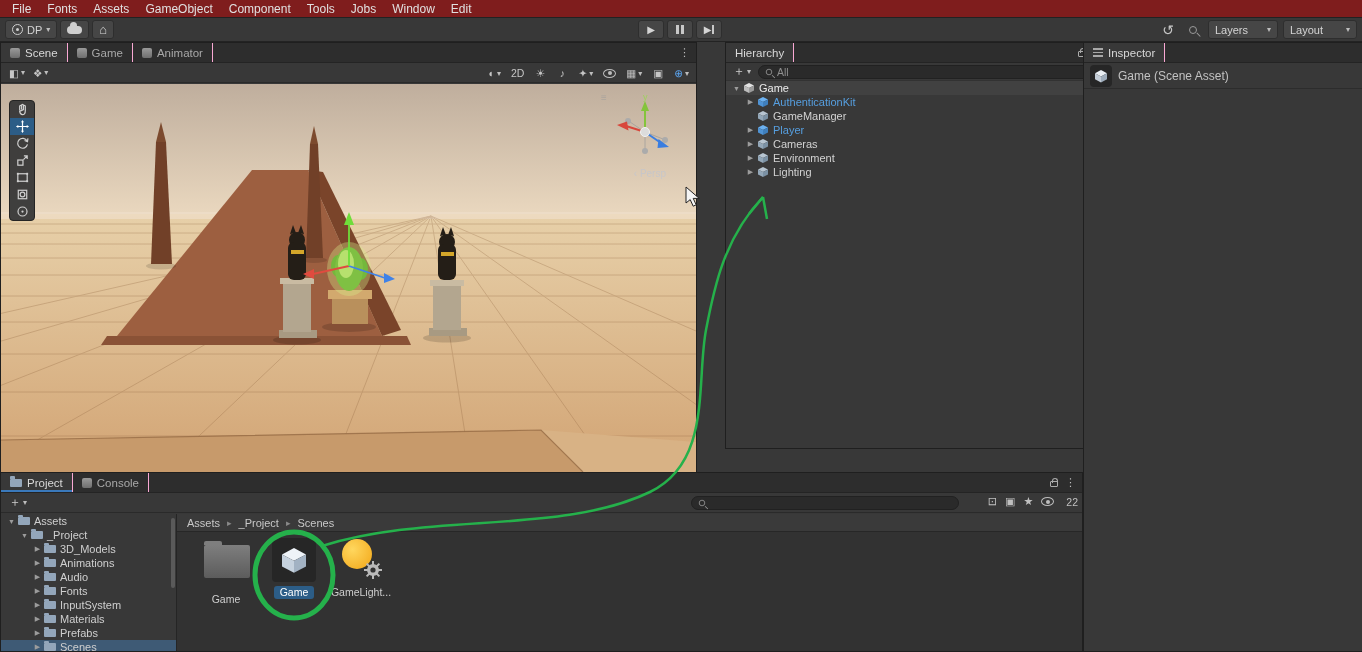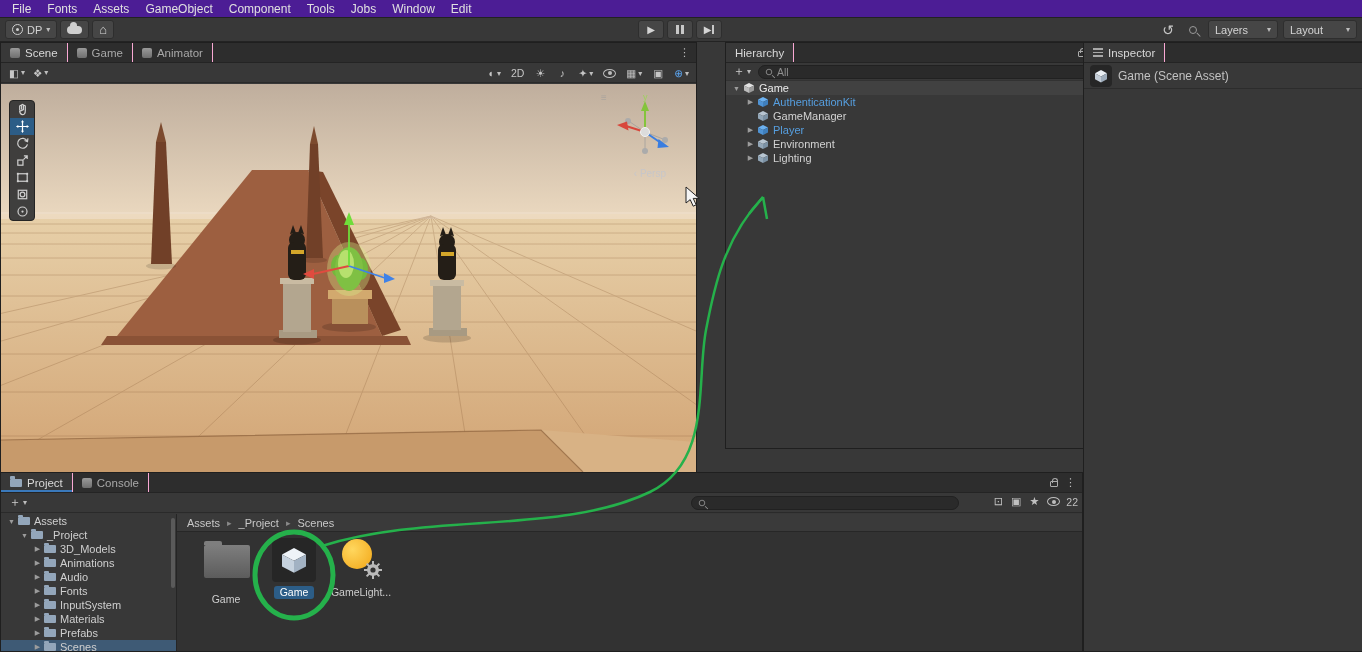--- a/index.html
+++ b/index.html
@@ -1,19 +1,19 @@
 <!DOCTYPE html>
 <html><head>
 <meta charset="utf-8">
 <style>
   *{margin:0;padding:0;box-sizing:border-box}
   html,body{width:1362px;height:652px;overflow:hidden;background:#191919}
   #app{position:relative;width:1362px;height:652px;font-family:"Liberation Sans",sans-serif;font-size:12px;color:#c8c8c8;background:#383838;user-select:none}
   
-  .menubar{position:absolute;left:0;top:0;width:100%;height:18px;background:#4c1d95;border-bottom:1px solid #222;display:flex;align-items:center;padding:0 4px;z-index:5}
+  .menubar{position:absolute;left:0;top:0;width:100%;height:18px;background:#7f1d1d;border-bottom:1px solid #222;display:flex;align-items:center;padding:0 4px;z-index:5}
   .menu-item{padding:1px 8px;color:#e0e0e0;font-size:12px;cursor:default}
   
   .toolbar{position:absolute;left:0;top:18px;width:100%;height:24px;background:#383838;border-bottom:1px solid #232323;z-index:5}
   .tbtn{display:inline-flex;align-items:center;justify-content:center;height:19px;background:#464646;border:1px solid #2e2e2e;border-radius:3px;color:#d4d4d4;font-size:11px;padding:0 6px;gap:4px}
   .tleft{position:absolute;left:5px;top:2px;display:flex;gap:3px;align-items:center}
   .playgroup{position:absolute;left:638px;top:2px;display:flex;gap:3px}
   .tright{position:absolute;right:5px;top:2px;display:flex;gap:5px;align-items:center}
   .caret{font-size:8px;color:#bdbdbd}
   .avatar{width:11px;height:11px;border:1.3px solid #d0d0d0;border-radius:50%;position:relative}
   .avatar::after{content:'';position:absolute;left:2.6px;top:2.6px;width:3px;height:3px;border-radius:50%;background:#d0d0d0}
@@ -422,20 +422,29 @@
         <span class="bluetext">Player</span>
         <span class="chev">›</span>
       </div>
       <div class="hrow">
         <span class="exp">▶</span>
         <svg class="cube" width="12" height="12" viewBox="0 0 12 12">
             <path class="ct" d="M6 1 11 3.5 6 6 1 3.5Z"></path>
             <path class="cl" d="M1 3.5 6 6v5L1 8.5Z"></path>
             <path class="cr" d="M11 3.5 6 6v5l5-2.5Z"></path>
           </svg>
+        <span>Cameras</span>
+      </div>
+      <div class="hrow">
+        <span class="exp">▶</span>
+        <svg class="cube" width="12" height="12" viewBox="0 0 12 12">
+            <path class="ct" d="M6 1 11 3.5 6 6 1 3.5Z"></path>
+            <path class="cl" d="M1 3.5 6 6v5L1 8.5Z"></path>
+            <path class="cr" d="M11 3.5 6 6v5l5-2.5Z"></path>
+          </svg>
         <span>Environment</span>
       </div>
       <div class="hrow">
         <span class="exp">▶</span>
         <svg class="cube" width="12" height="12" viewBox="0 0 12 12">
             <path class="ct" d="M6 1 11 3.5 6 6 1 3.5Z"></path>
             <path class="cl" d="M1 3.5 6 6v5L1 8.5Z"></path>
             <path class="cr" d="M11 3.5 6 6v5l5-2.5Z"></path>
           </svg>
         <span>Lighting</span>
@@ -490,21 +499,21 @@
     <div class="proj-toolbar">
       <span class="plusbtn">＋<span class="caret">▾</span></span>
       <div class="search proj-search">
         <span class="mag"></span>
           <span style="flex:1"></span>
       </div>
       <div class="proj-icons">
         <span style="font-size:11px">⊡</span>
         <span style="font-size:11px">▣</span>
         <span style="font-size:11px">★</span>
-        <span style="display:flex;align-items:center;gap:6px">
+        <span style="display:flex;align-items:center;gap:12px">
           <span class="eyeicon"></span>
           <span style="font-size:10.5px">22</span>
         </span>
       </div>
     </div>
     <div class="proj-body">
       <div class="proj-tree">
         <div class="trow ind0">
             <span class="exp">▼</span>
             <span class="folder-sm"></span>

